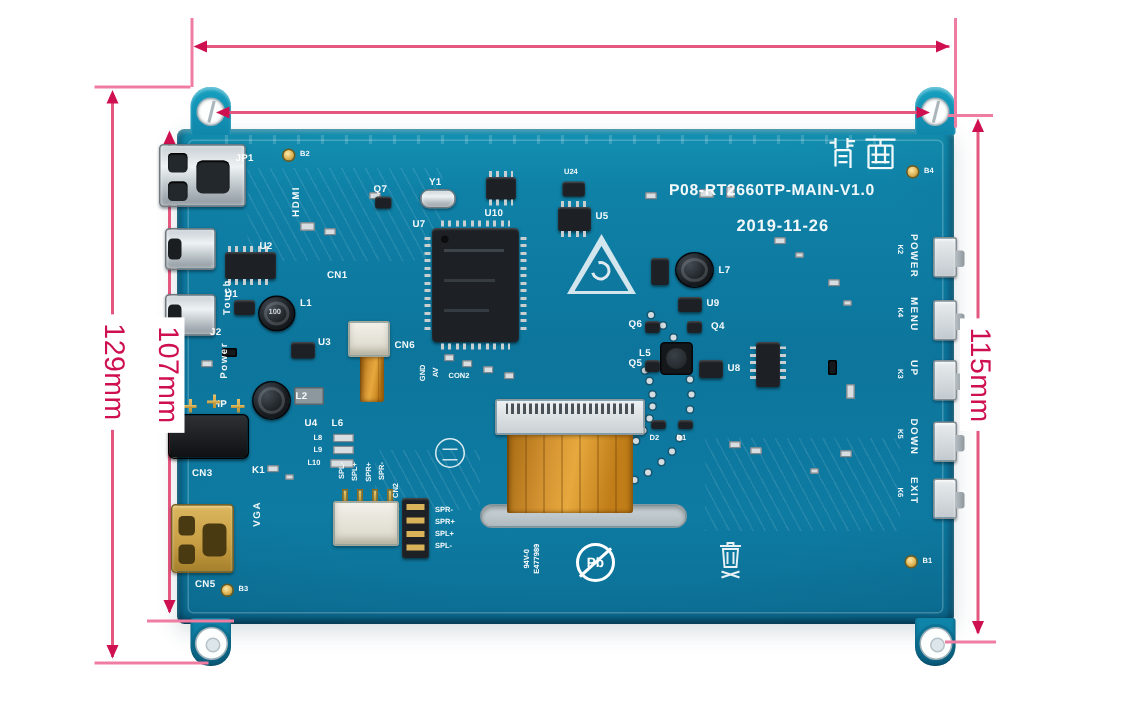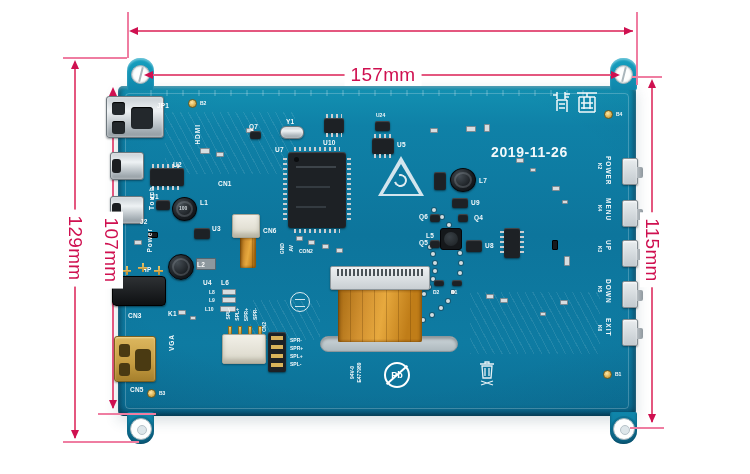--- a/index.html
+++ b/index.html
@@ -43,21 +43,21 @@
         border:1px solid #9fb0b8;box-shadow:0 0 0 2px rgba(10,70,95,.25)}
   .ring::after{content:"";position:absolute;left:6px;top:6px;width:8px;height:8px;border-radius:50%;
         background:#dde6ea;border:1px solid #b6c2c8}
 
   
   .silk{position:absolute;color:rgba(255,255,255,.95);font-size:6.5px;font-weight:bold;
         letter-spacing:.2px;line-height:1.1;z-index:6;white-space:nowrap}
   .silk.v{writing-mode:vertical-rl;letter-spacing:1px}
   .silk.vccw{writing-mode:vertical-rl;transform:rotate(180deg);letter-spacing:1px}
   .silk.lg{font-size:10.5px;letter-spacing:.4px}
-  .silk.md{font-size:14px;letter-spacing:.6px}
+  .silk.md{font-size:11px;letter-spacing:.6px}
   .silk.tiny{font-size:5px;letter-spacing:0}
 
   
   .cmp{position:absolute;z-index:5}
   .metal{background:linear-gradient(180deg,#c8cfd4,#eef2f4 35%,#aab3b9 80%,#8f989e);
          border:1px solid #6e787e;border-radius:3px;
          box-shadow:inset 0 0 3px rgba(255,255,255,.65),0 1px 2px rgba(0,10,20,.4)}
   .hdmi-hole{position:absolute;background:#23282c;border-radius:3px;box-shadow:inset 0 1px 1px #000}
   .musb::before{content:"";position:absolute;left:1px;top:6px;width:9px;height:14px;
          background:#1b1e21;border-radius:3px}
@@ -155,21 +155,20 @@
 
   <div class="ext-v" style="left:127px;top:12px;height:46px"></div>
   <div class="ext-v" style="left:636px;top:12px;height:73px"></div>
   <div class="dim-h" style="left:133px;top:30px;width:500px"></div>
   <div class="arrow a-left" style="left:129px;top:27px"></div>
   <div class="arrow a-right" style="left:624px;top:27px"></div>
 
   <div class="dim-h" style="left:148px;top:74px;width:464px"></div>
   <div class="arrow a-left" style="left:144px;top:71px"></div>
   <div class="arrow a-right" style="left:611px;top:71px"></div>
-  <div class="dim-label" style="left:383px;top:75px">157mm</div>
 
   <div class="ext-h" style="left:63px;top:57px;width:64px"></div>
   <div class="ext-h" style="left:63px;top:441px;width:76px"></div>
   <div class="dim-v" style="left:74px;top:62px;height:376px"></div>
   <div class="arrow a-up" style="left:71px;top:60px"></div>
   <div class="arrow a-down" style="left:71px;top:430px"></div>
   <div class="dim-label vert" style="left:75px;top:248px">129mm</div>
 
   <div class="dim-v" style="left:112px;top:90px;height:318px"></div>
   <div class="arrow a-up" style="left:109px;top:87px"></div>
@@ -292,20 +291,21 @@
     <span class="tri-swirl"></span>
   </div>
 
   <div style="position:absolute;left:552px;top:91px;z-index:6" title="背面">
     <svg width="46" height="22" viewBox="0 0 46 22" fill="none" stroke="rgba(255,255,255,.95)" stroke-width="1.5">
       <path d="M5,1 V8 M1,4 H5 M13,1 V8 M13,3 H18 M13,6 H17"></path>
       <path d="M5,9 V20 M5,9 H15 M15,9 V21 M7,13 H13 M7,17 H13"></path>
       <path d="M25,2 H45 M35,2 V6 M27,6 H43 M27,6 V21 M43,6 V21 M27,21 H43 M32,6 V18 M38,6 V18 M29,12 H41 M29,17 H41"></path>
     </svg>
   </div>
+  <span class="silk lg" style="left:446px;top:122px">P08-RT2660TP-MAIN-V1.0</span>
   <span class="silk md" style="left:491px;top:145px">2019-11-26</span>
   <div class="tp" style="left:604px;top:110px"></div>
   <span class="silk tiny" style="left:616px;top:112px">B4</span>
 
   <div class="cmp chip" style="left:434px;top:172px;width:12px;height:18px"></div>
   <div class="cmp ind-round" style="left:450px;top:168px;width:26px;height:24px"></div>
   <span class="silk" style="left:479px;top:177px">L7</span>
   <div class="cmp chip" style="left:452px;top:198px;width:16px;height:10px"></div>
   <span class="silk" style="left:471px;top:199px">U9</span>
   <div class="cmp chip" style="left:458px;top:214px;width:10px;height:8px"></div>

